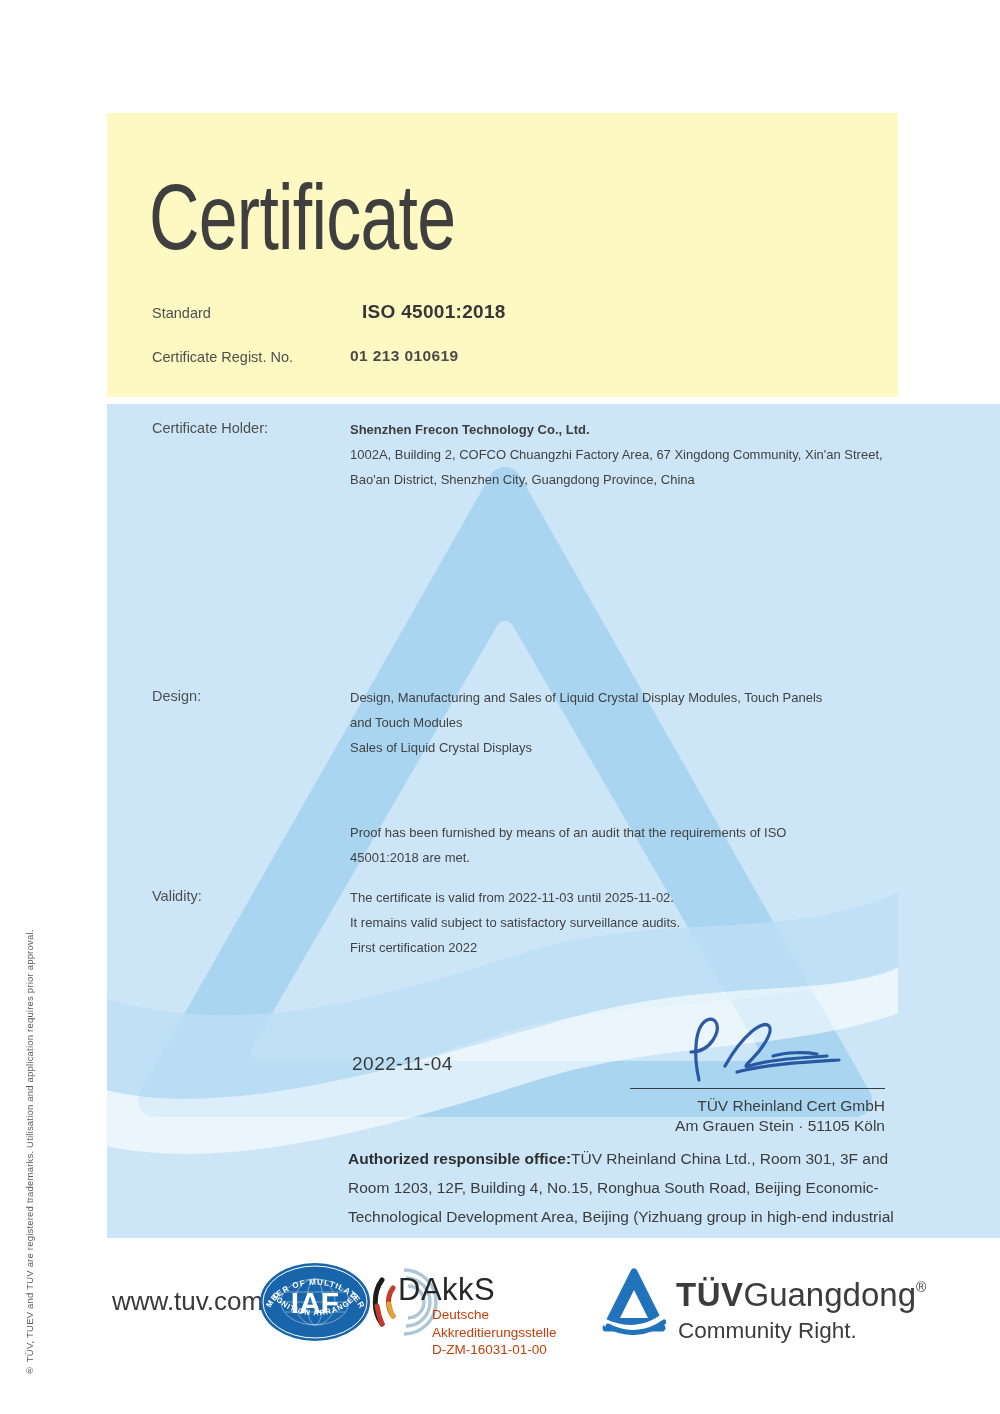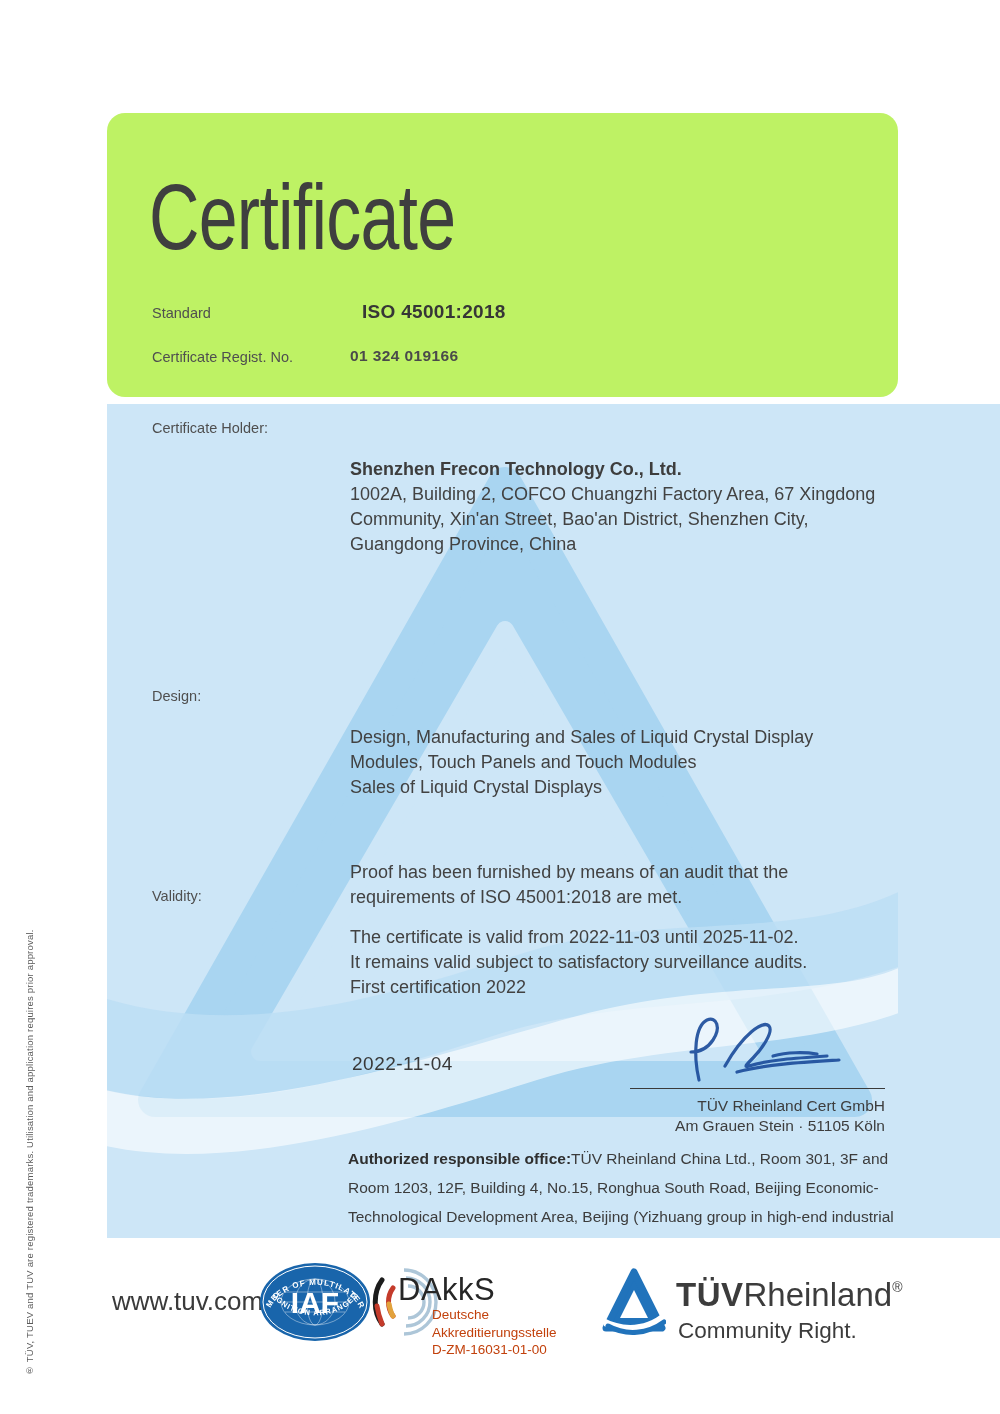--- a/index.html
+++ b/index.html
@@ -5,33 +5,33 @@
   html,body{margin:0;padding:0;background:#ffffff;}
   .page{position:relative;width:1000px;height:1414px;background:#ffffff;overflow:hidden;
         font-family:"Liberation Sans",sans-serif;color:#424242;}
 
   
   .side-note{position:absolute;left:24px;top:928px;height:448px;
              writing-mode:vertical-rl;transform:rotate(180deg);
              font-size:9.5px;color:#5a5a5a;letter-spacing:.2px;white-space:nowrap;}
 
   
-  .header-block{position:absolute;left:107px;top:113px;width:791px;height:284px;background:#bef264;border-radius:18px;}
+  .header-block{position:absolute;left:107px;top:113px;width:791px;height:284px;background:#fef9c3;}
   .cert-title{position:absolute;left:42px;top:52px;font-size:92px;font-weight:400;color:#3f3f3f;
               letter-spacing:-1px;transform:scaleX(.76);transform-origin:left top;white-space:nowrap;}
   .lbl{font-size:14.5px;color:#4f4f4f;}
   .hdr-lbl-standard{position:absolute;left:45px;top:192px;}
   .hdr-val-standard{position:absolute;left:243px;top:188px;font-size:19px;font-weight:bold;color:#363636;letter-spacing:.3px;margin-left:12px;}
   .hdr-lbl-regist{position:absolute;left:45px;top:236px;}
   .hdr-val-regist{position:absolute;left:243px;top:234px;font-size:15.5px;font-weight:bold;color:#4a4a4a;letter-spacing:.4px;}
 
   
   .body-block{position:absolute;left:107px;top:404px;width:904px;height:834px;background:#CDE6F7;overflow:hidden;}
   .watermark{position:absolute;left:0;top:0;width:791px;height:834px;}
-  .val{font-size:18px;line-height:25px;color:#424242;margin-top:40px;}
+  .val{font-size:13px;line-height:25px;color:#424242;}
   .row-label{position:absolute;left:45px;}
   .holder-lbl{top:16px;}
   .holder-content{position:absolute;left:243px;top:13px;width:535px;}
   .holder-name{font-weight:bold;color:#3d3d3d;}
   .scope-lbl{top:284px;}
   .scope-content{position:absolute;left:243px;top:281px;width:492px;}
   .proof-content{position:absolute;left:243px;top:416px;width:478px;}
   .validity-lbl{top:484px;}
   .validity-content{position:absolute;left:243px;top:481px;width:535px;}
   .issue-date{position:absolute;left:245px;top:649px;font-size:19px;color:#383838;letter-spacing:.5px;}
@@ -62,21 +62,21 @@
 
 <div class="page">
 
   <div class="side-note">® TÜV, TUEV and TUV are registered trademarks. Utilisation and application requires prior approval.</div>
 
   <div class="header-block">
     <div class="cert-title">Certificate</div>
     <div class="lbl hdr-lbl-standard">Standard</div>
     <div class="hdr-val-standard">ISO 45001:2018</div>
     <div class="lbl hdr-lbl-regist">Certificate Regist. No.</div>
-    <div class="hdr-val-regist">01 324 019166</div>
+    <div class="hdr-val-regist">01 213 010619</div>
   </div>
 
   <div class="body-block">
 
     <svg class="watermark" viewBox="0 0 791 834" aria-hidden="true">
 
       <path d="M 398,80 L 748,696 L 48,696 Z" fill="#A9D5F1" stroke="#A9D5F1" stroke-width="34" stroke-linejoin="round"></path>
 
       <path d="M 398,226 L 643,648 L 153,648 Z" fill="#CDE6F7" stroke="#CDE6F7" stroke-width="18" stroke-linejoin="round"></path>
 
@@ -176,17 +176,17 @@
     </div>
   </div>
 
   <div class="tuv-logo">
     <svg class="tuv-triangle" viewBox="0 0 64 74" aria-hidden="true">
       <path d="M 32,6 L 60,62 L 4,62 Z" fill="#2173BB" stroke="#2173BB" stroke-width="7" stroke-linejoin="round"></path>
       <path d="M 32,24 L 46,52 L 18,52 Z" fill="#ffffff"></path>
       <path d="M 2,52 C 20,62 44,62 62,46 L 62,56 C 44,68 20,68 2,60 Z" fill="#ffffff"></path>
       <path d="M 6,60 C 24,70 46,68 62,56" fill="none" stroke="#2173BB" stroke-width="5" stroke-linecap="round"></path>
     </svg>
-    <div class="tuv-brand"><span class="bold">TÜV</span><span>Rheinland</span><sup>®</sup></div>
+    <div class="tuv-brand"><span class="bold">TÜV</span><span>Guangdong</span><sup>®</sup></div>
     <div class="tuv-tagline">Community Right.</div>
   </div>
 
 </div>
 
 </body></html>

